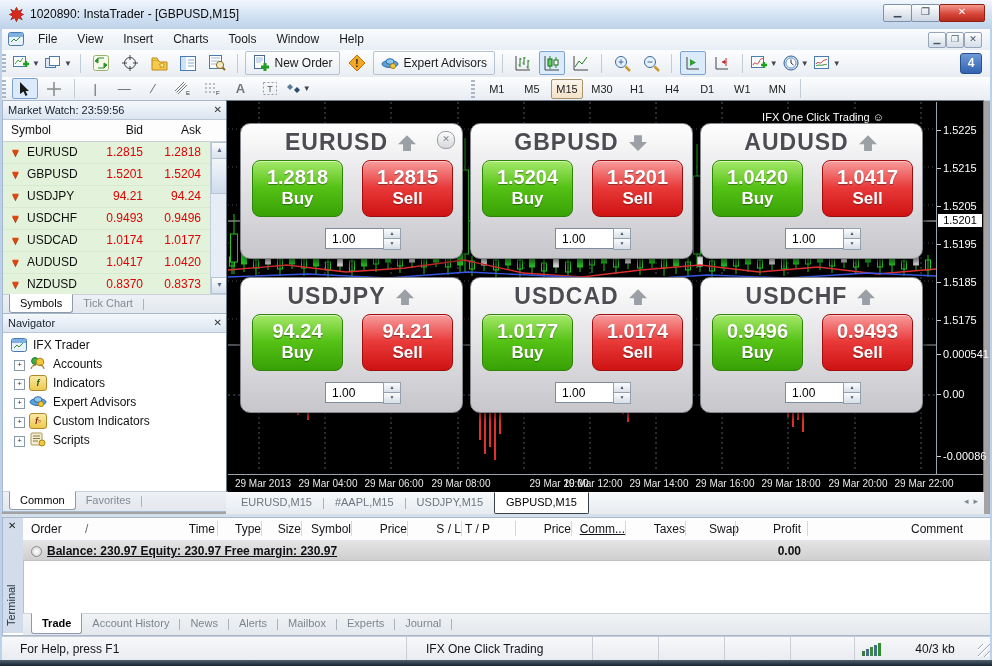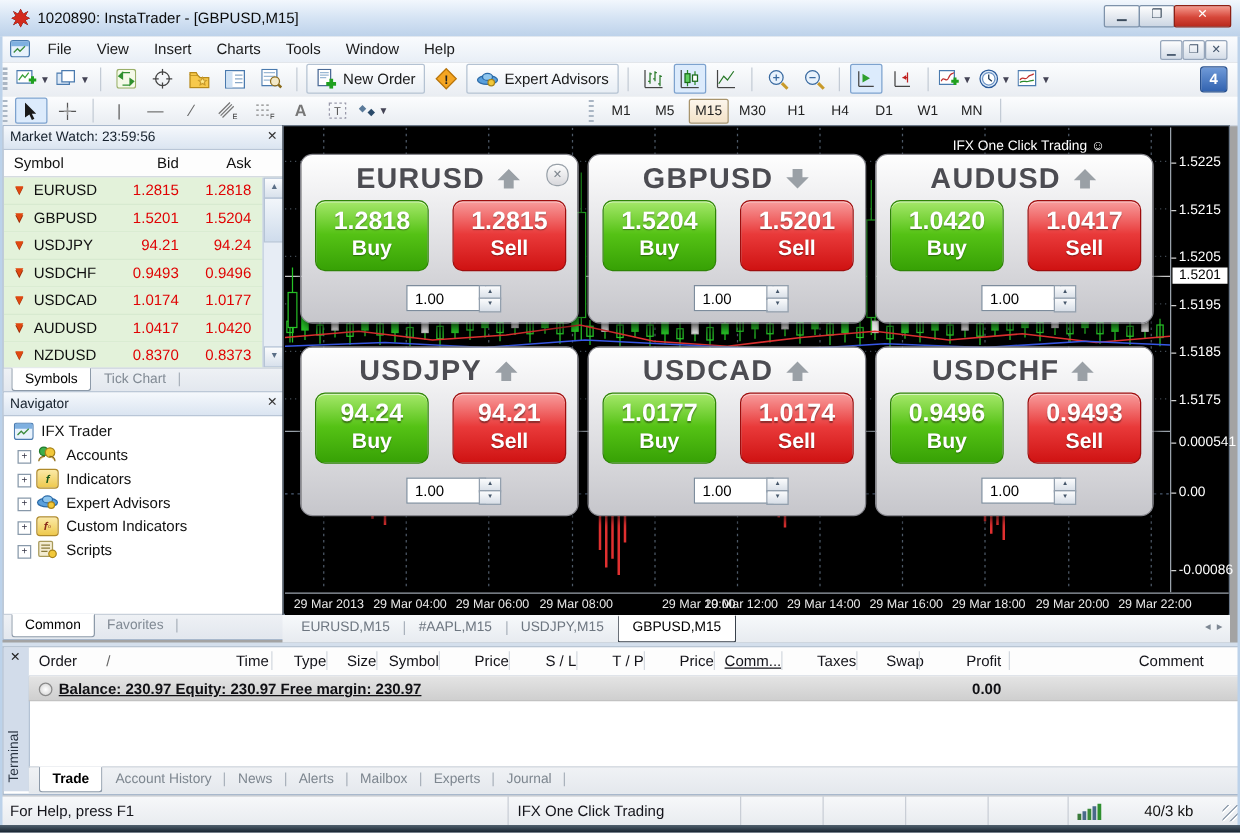--- a/index.html
+++ b/index.html
@@ -137,21 +137,21 @@
     background:radial-gradient(#fff,#cfcfcf);}
   .balrow .pft{position:absolute;left:716px;width:62px;top:3px;font-weight:bold;font-size:12px;text-align:right;color:#101014;}
   .ttabs{position:absolute;left:20px;right:0;bottom:0;height:21px;background:linear-gradient(#f0f2f5,#e4e8ed);border-top:1px solid #ccd2da;}
   .ttab{display:inline-block;height:19px;line-height:18px;padding:0 10px;font-size:11px;color:#7d868f;}
   .ttab.active{background:#fff;border:1px solid #8d9aa9;border-top-color:#fff;margin-top:-1px;border-radius:0 0 3px 3px;color:#000;font-weight:bold;}
 
   
   .statusbar{position:absolute;left:0;top:636px;width:992px;height:24px;
     background:linear-gradient(#f7f8fa,#e8ebef);border-top:1px solid #c6ccd4;}
   .scell{position:absolute;top:0;height:23px;border-right:1px solid #c9ced6;}
-  .scell span{display:inline-block;padding:5px 8px 0 8px;font-size:12px;color:#14141a;}
+  .scell span{display:inline-block;padding:5px 8px 0 20px;font-size:12px;color:#14141a;}
   .netbars{position:absolute;top:6px;display:flex;align-items:flex-end;gap:1px;height:13px;}
   .netbars i{display:block;width:3px;}
   .grip-corner{position:absolute;right:1px;top:7px;width:13px;height:13px;
     background:repeating-linear-gradient(135deg,transparent 0 3px,#9aa6b4 3px 4px,#fff 4px 5px);}
   .bottomedge{position:absolute;left:0;top:660px;width:992px;height:6px;background:linear-gradient(#51616f,#16222e);}
   .framel{position:absolute;left:0;top:29px;width:2px;bottom:6px;background:#bcd2ea;}
   .framer{position:absolute;right:0;top:29px;width:2px;bottom:6px;background:#bcd2ea;}
 </style>
 </head>
 <body>
@@ -790,21 +790,21 @@
     </div>
     <div class="thead">
       <span class="tcol" style="left:8px;">Order</span>
       <span class="tcol" style="left:62px;color:#666;">/</span>
       <span class="tcol" style="left:100px;width:92px;text-align:right;">Time</span>
       <span class="tcol" style="left:198px;width:40px;text-align:right;">Type</span>
       <span class="tcol" style="left:242px;width:36px;text-align:right;">Size</span>
       <span class="tcol" style="left:282px;width:46px;text-align:right;">Symbol</span>
       <span class="tcol" style="left:332px;width:52px;text-align:right;">Price</span>
       <span class="tcol" style="left:388px;width:50px;text-align:right;">S / L</span>
-      <span class="tcol" style="left:442px;width:50px;text-align:right;">T / P</span>
+      <span class="tcol" style="left:442px;width:50px;">T / P</span>
       <span class="tcol" style="left:496px;width:52px;text-align:right;">Price</span>
       <span class="tcol" style="left:552px;width:50px;text-align:right;text-decoration:underline;">Comm...</span>
       <span class="tcol" style="left:606px;width:56px;text-align:right;">Taxes</span>
       <span class="tcol" style="left:666px;width:50px;text-align:right;">Swap</span>
       <span class="tcol" style="left:716px;width:62px;text-align:right;">Profit</span>
       <span class="tcol" style="left:790px;width:150px;text-align:right;">Comment</span>
       <span class="tsep" style="left:194px;"></span>
         <span class="tsep" style="left:238px;"></span>
         <span class="tsep" style="left:278px;"></span>
         <span class="tsep" style="left:328px;"></span>

